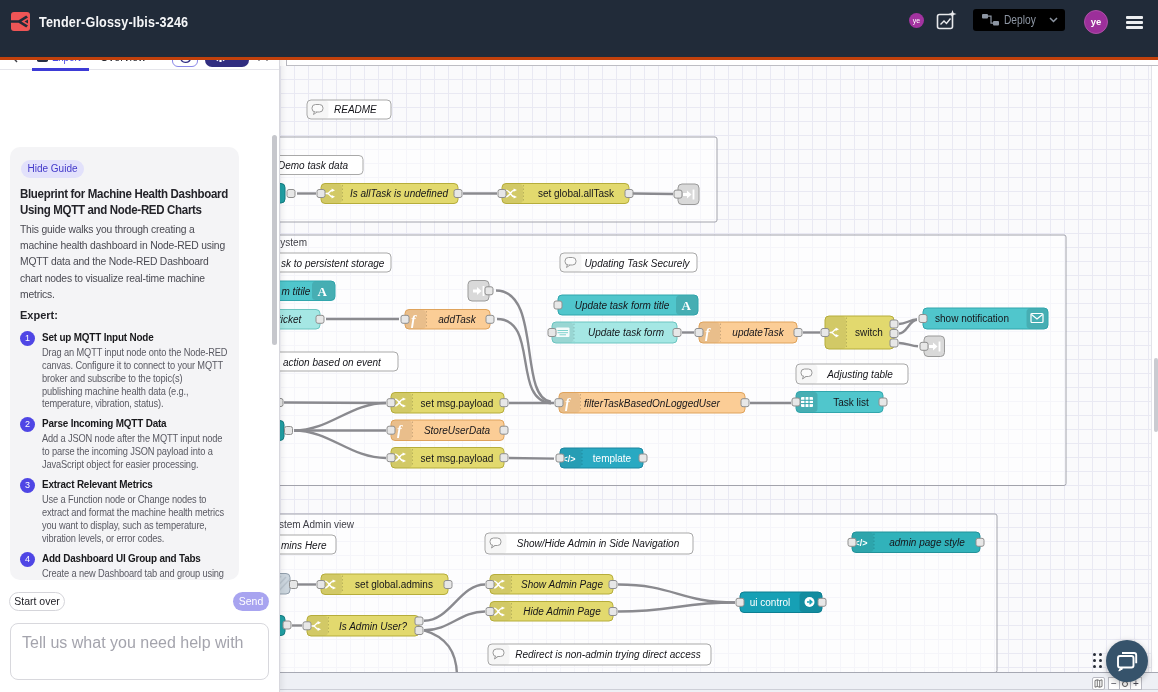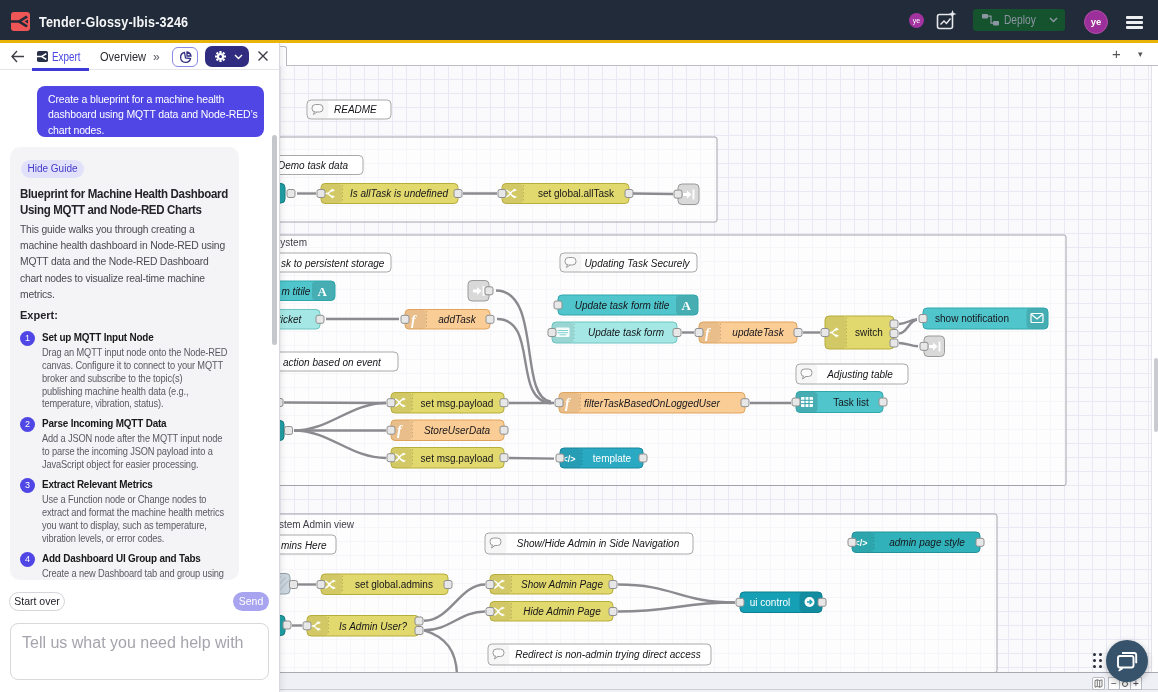--- a/index.html
+++ b/index.html
@@ -16,25 +16,25 @@
 .tbtn { position:absolute; color:#555; font-size:15px; top:2px; }
 #vscroll { position:absolute; left:1151px; top:66px; width:7px; height:606px; background:#fff; border-left:1px solid #e3e3e9; z-index:3; }
 #vthumb { position:absolute; left:1.5px; top:292px; width:4.5px; height:74px; background:#cacbd1; border-radius:2px; }
 #cfooter { position:absolute; left:280px; top:672px; width:878px; height:20px; background:#eef0f5; border-top:1px solid #a7a9b3; z-index:6; }
 #cfooter .btm { position:absolute; left:0; top:16px; width:878px; height:1px; background:#cdcfd7; }
 .fbtn { position:absolute; top:4px; height:13px; background:#fff; border:1px solid #b9bac2; color:#4a4a55; font-size:10px; line-height:11px; text-align:center; }
 #fab { position:absolute; left:1106px; top:639.5px; width:42px; height:42px; border-radius:50%; background:#36536b; z-index:7; box-shadow:0 2px 6px rgba(0,0,0,0.25); }
 #dots { position:absolute; left:1091px; top:651px; z-index:7; }
 
 
-#header { position:absolute; left:0; top:0; width:1158px; height:43px; background:#212b39; border-bottom:3px solid #eab308; z-index:20; }
+#header { position:absolute; left:0; top:0; width:1158px; height:60px; background:#212b39; border-bottom:3px solid #c2410c; z-index:20; }
 #header .title { position:absolute; left:39px; top:13px; color:#f5f6f8; font-size:15px; font-weight:bold; letter-spacing:0.2px; white-space:nowrap; transform:scaleX(0.84); transform-origin:left top; }
 #avsm { position:absolute; left:909px; top:12.5px; width:15px; height:15px; border-radius:50%; background:#a233a0; color:#fff; font-size:7px; text-align:center; line-height:15px; }
 #avlg { position:absolute; left:1084px; top:9.5px; width:24px; height:24px; border-radius:50%; background:#9c2f9a; border:1.5px solid #ad4fa6; color:#fff; font-size:9.5px; font-weight:bold; text-align:center; line-height:21px; }
-#deploy { position:absolute; left:973px; top:9px; width:92px; height:22px; background:#14532d; border-radius:3px; }
+#deploy { position:absolute; left:973px; top:9px; width:92px; height:22px; background:#000000; border-radius:3px; }
 #deploy .dtext { position:absolute; left:31px; top:4px; color:#8d96a3; font-size:12px; }
 #burger div { position:absolute; left:1126px; width:17px; height:3px; background:#eceef0; border-radius:1px; }
 
 
 #panel { position:absolute; left:0; top:43px; width:280px; height:649px; background:#fff; border-right:1px solid #d8d8de; box-shadow:2px 0 6px rgba(0,0,0,0.08); z-index:10; }
 #phead { position:absolute; left:0; top:0; width:279px; height:27px; border-bottom:1px solid #e5e5ea; background:#fff;padding-left:45px; }
 #underline { position:absolute; left:32px; top:25px; width:57px; height:2.5px; background:#3d3bd6; }
 .ptab { position:absolute; top:7px; font-size:12px; }
 #pie-btn { position:absolute; left:172px; top:3.5px; width:26px; height:20px; border:1px solid #8a88e8; border-radius:6px; }
 #gear-btn { position:absolute; left:205px; top:3px; width:44px; height:21px; background:#302d80; border-radius:7px; }
@@ -571,23 +571,20 @@
         </svg>
         <svg style="position:absolute;left:29px;top:8px;" width="9" height="6" viewBox="0 0 9 6">
             <path d="M1 1 l3.5 3.5 L8 1" fill="none" stroke="#fff" stroke-width="1.4"></path>
           </svg>
       </div>
       <svg style="position:absolute;left:257px;top:7px;" width="12" height="12" viewBox="0 0 12 12">
           <path d="M1.5 1.5 L10.5 10.5 M10.5 1.5 L1.5 10.5" stroke="#3c3c44" stroke-width="1.4"></path>
         </svg>
       <div id="underline"></div>
     </div>
-    <div id="bubble">
-        <div class="tx">Create a blueprint for a machine health<br>dashboard using MQTT data and Node-RED’s<br>chart nodes.</div>
-      </div>
     <div id="card">
       <div id="pill">Hide Guide</div>
       <div id="chead">Blueprint for Machine Health Dashboard<br>Using MQTT and Node-RED Charts</div>
       <div id="cpara">This guide walks you through creating a<br>machine health dashboard in Node-RED using<br>MQTT data and the Node-RED Dashboard<br>chart nodes to visualize real-time machine<br>metrics.</div>
       <div id="csteps">Expert:</div>
       <div class="scircle" style="top:184px;">1</div>
       <div class="stitle" style="top:184px;">Set up MQTT Input Node</div>
       <div class="sdesc" style="top:200px;">Drag an MQTT input node onto the Node-RED<br>canvas. Configure it to connect to your MQTT<br>broker and subscribe to the topic(s)<br>publishing machine health data (e.g.,<br>temperature, vibration, status).</div>
       <div class="scircle" style="top:270px;">2</div>
       <div class="stitle" style="top:270px;">Parse Incoming MQTT Data</div>

